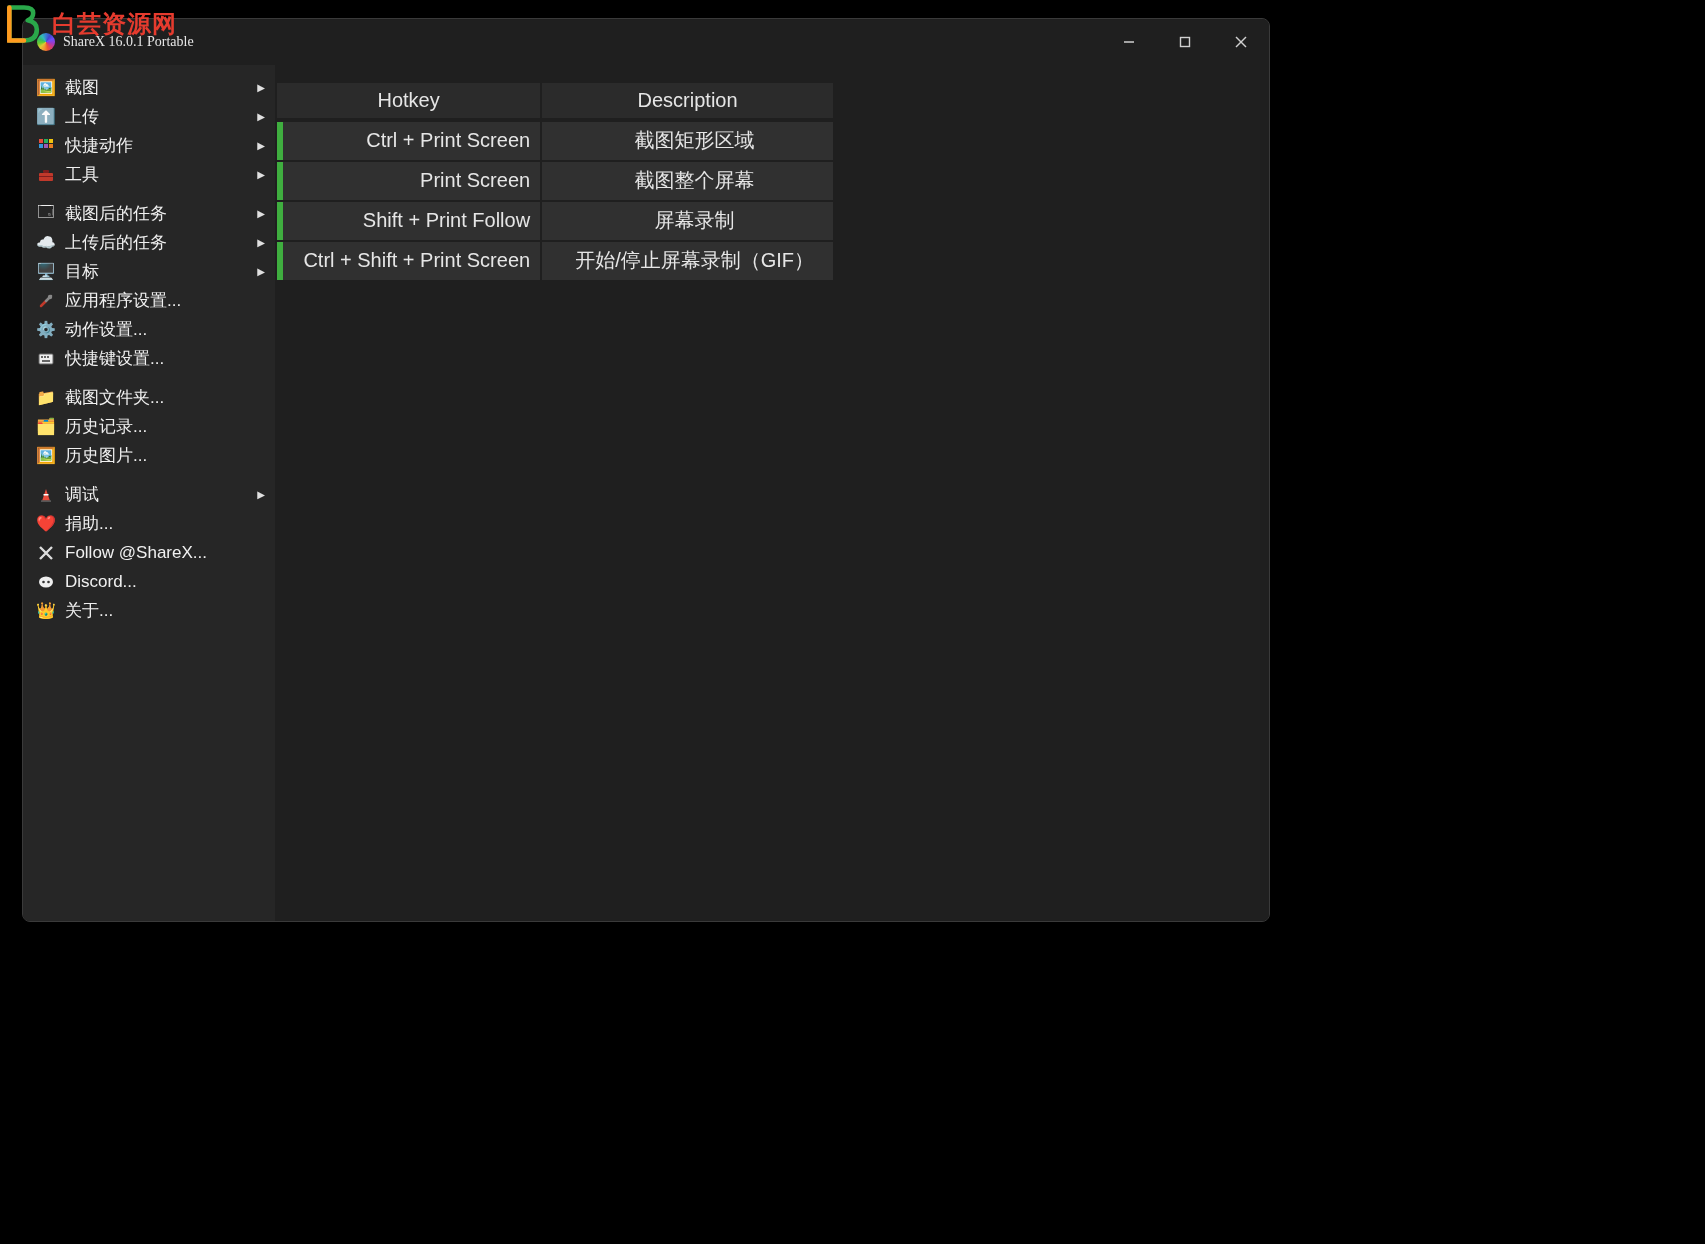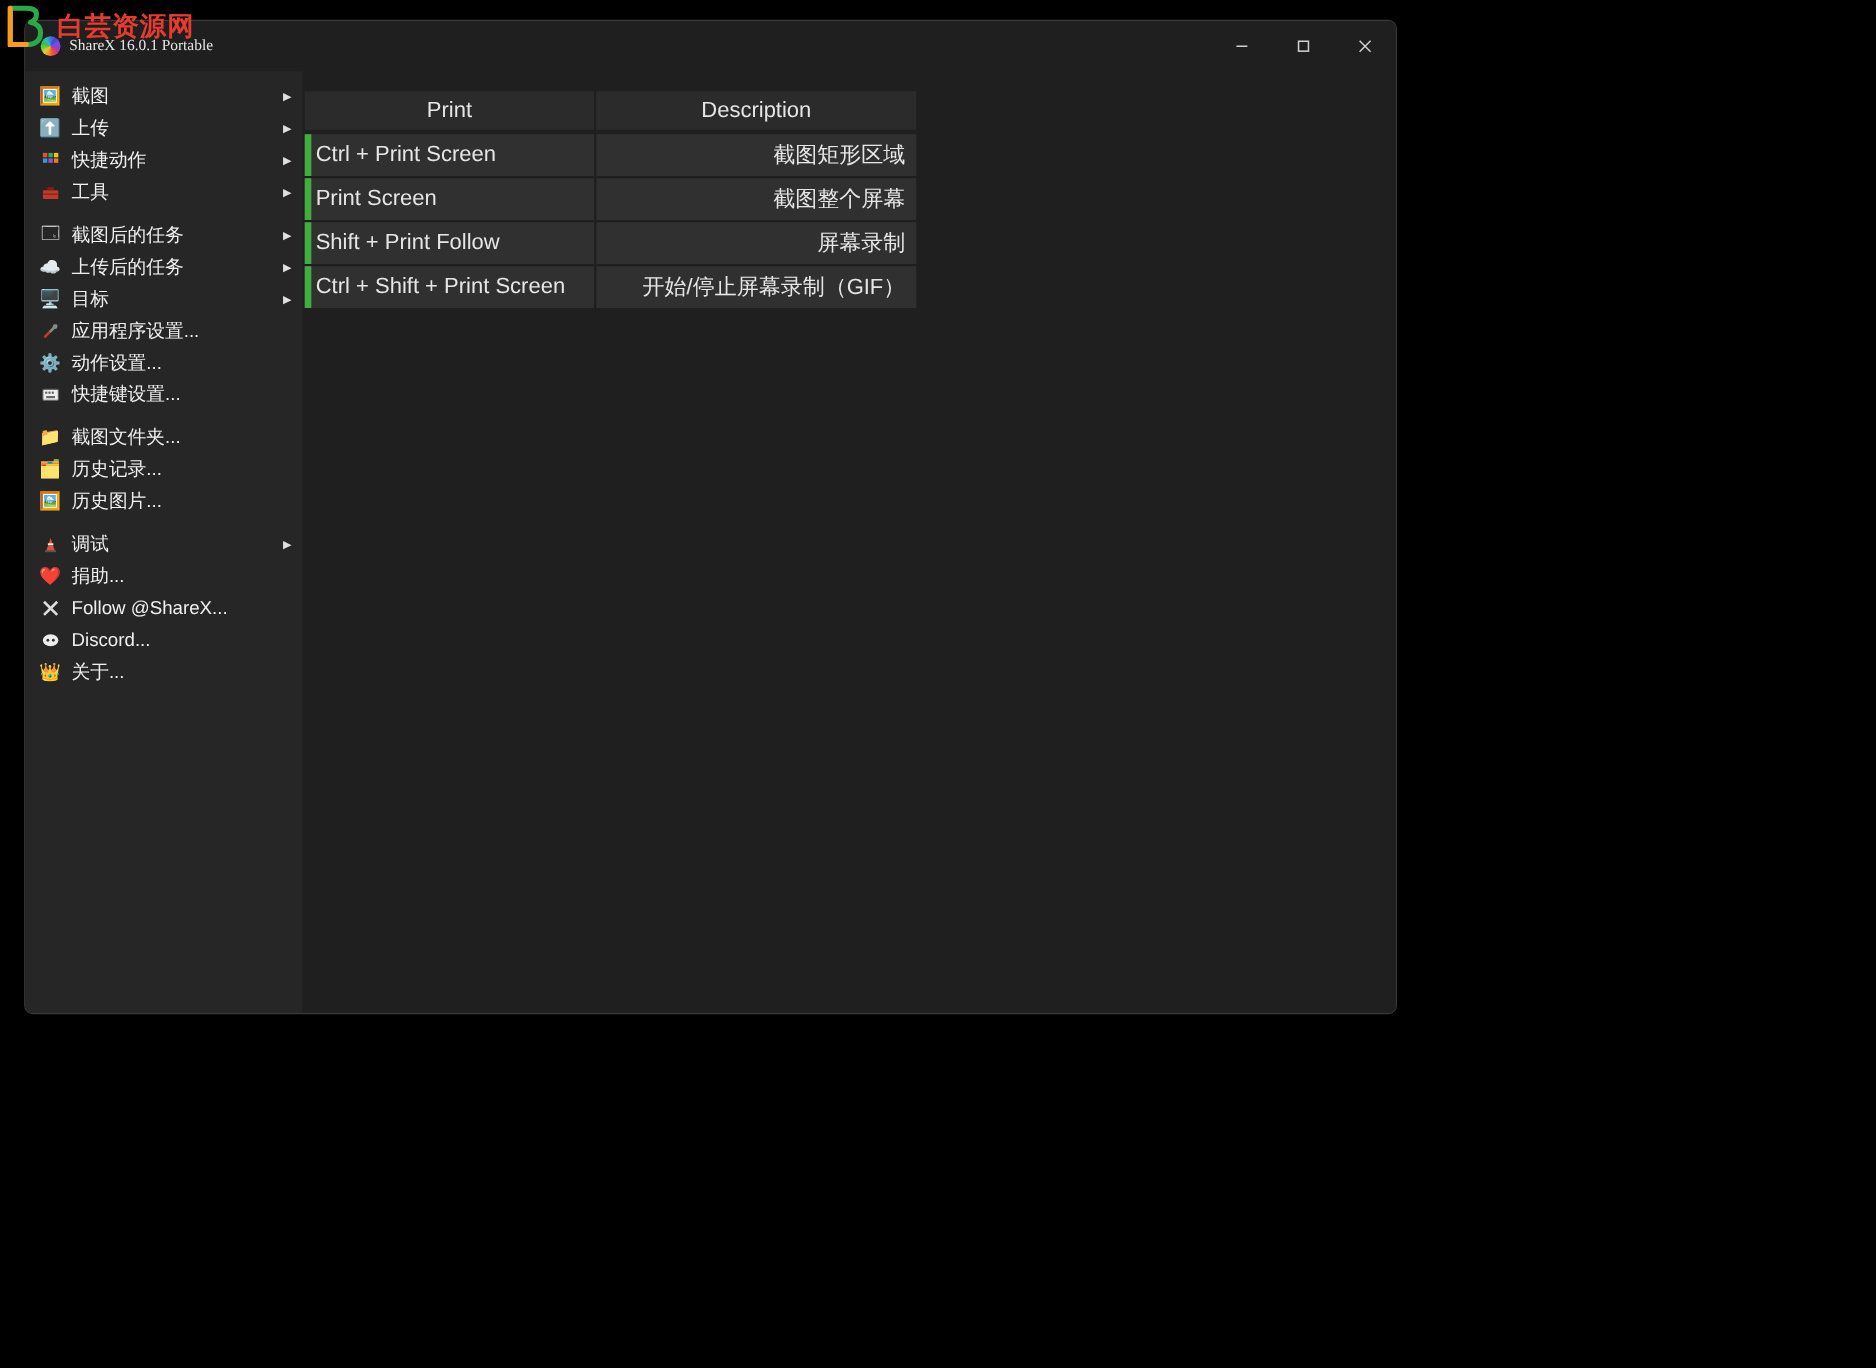--- a/index.html
+++ b/index.html
@@ -96,29 +96,29 @@
     border-bottom: 2px solid #1f1f1f;
   }
   .hk-head th:last-child { border-right: none; }
   .hk-row td {
     background: #303030;
     color: #e6e6e6;
     font-size: 20px;
     padding: 5px 10px 6px 10px;
     border-top: 2px solid #1f1f1f;
   }
-  .hk-row td.hk { text-align: left; border-right: 2px solid #1f1f1f; position: relative; }
+  .hk-row td.hk { text-align: right; border-right: 2px solid #1f1f1f; position: relative; }
   .hk-row td.hk::before {
     content: "";
     position: absolute;
     left: 0; top: 0; bottom: 0;
     width: 6px;
     background: #3fae3f;
   }
-  .hk-row td.desc { text-align: right; padding-left: 24px; }
+  .hk-row td.desc { text-align: center; padding-left: 24px; }
 
   
   .win-svg { stroke: currentColor; stroke-width: 1.4; fill: none; }
 </style>
 </head>
 <body>
 
 <div class="watermark">
   <svg class="wm-logo" viewBox="0 0 48 48">
     <path d="M8 6 L8 42 L24 42 Q38 42 38 30 Q38 22 28 20 Q34 18 34 12 Q34 6 24 6 Z" fill="none" stroke="#2aa84a" stroke-width="5" stroke-linejoin="round"></path>
@@ -283,21 +283,21 @@
         <div class="menu-item">
           <span class="micon">👑</span>
           <span class="label">关于...</span>
         </div>
       </div>
 
     <div class="main">
       <table class="hk-table">
         <thead>
           <tr class="hk-head">
-            <th>Print</th>
+            <th>Hotkey</th>
             <th>Description</th>
           </tr>
         </thead>
         <tbody id="hk-body">
             <tr class="hk-row">
               <td class="hk">Ctrl + Print Screen</td>
               <td class="desc">截图矩形区域</td>
             </tr>
             <tr class="hk-row">
               <td class="hk">Print Screen</td>

